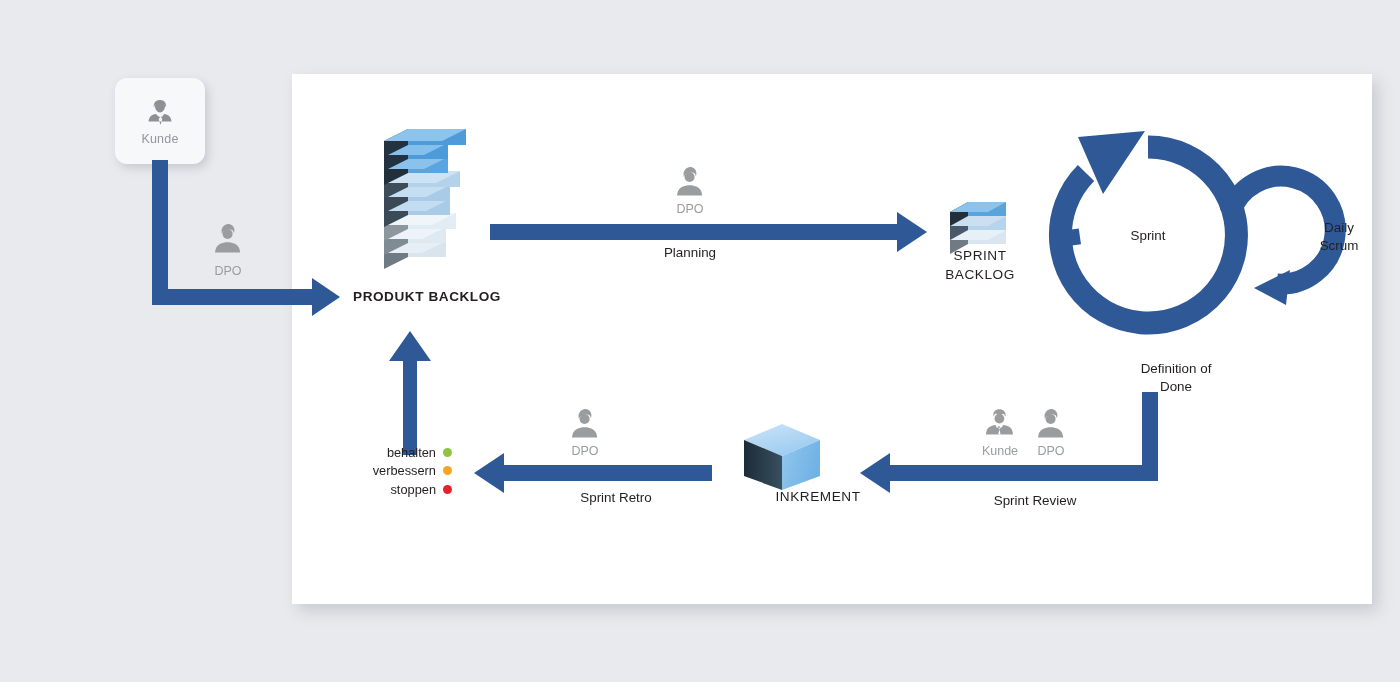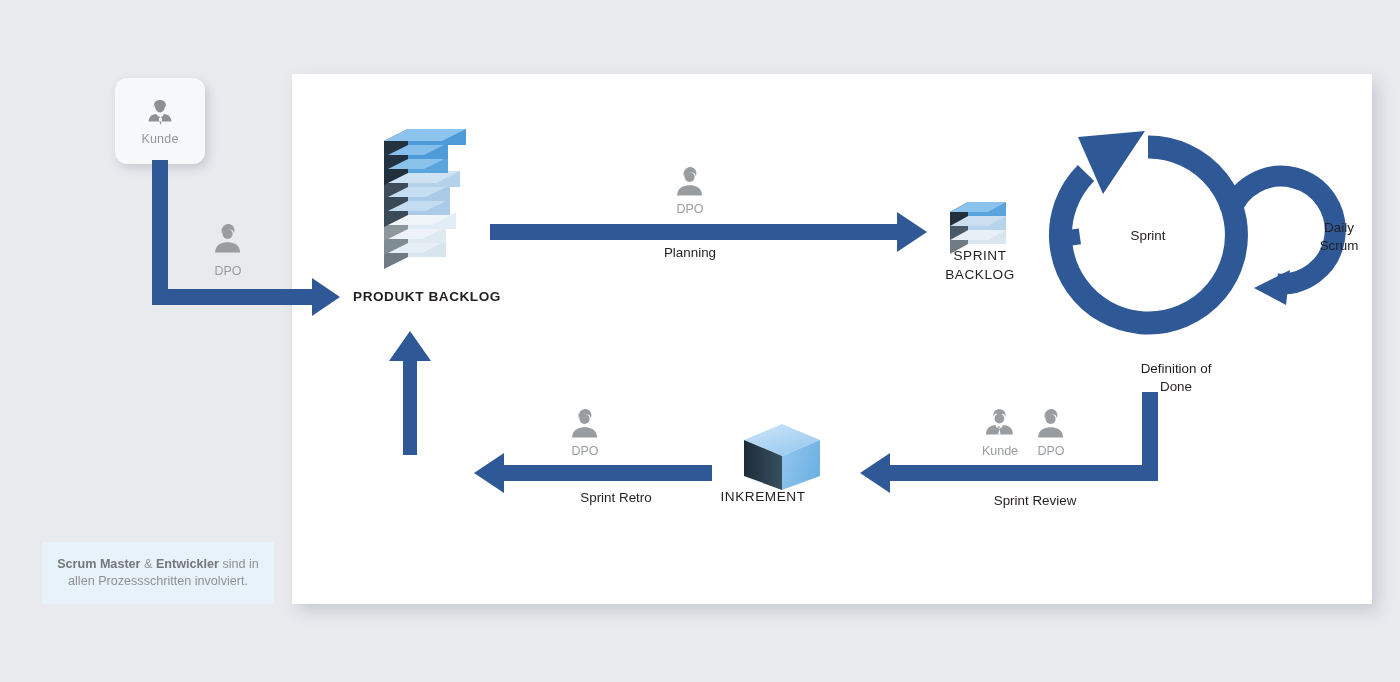--- a/index.html
+++ b/index.html
@@ -276,26 +276,35 @@
   <div class="lbl center cap-mid nosel" style="left:1339px;top:219px;line-height:18px;">
     <div>Daily</div>
     <div>Scrum</div>
   </div>
 
   <div class="lbl center cap-mid nosel" style="left:1148px;top:360px;line-height:18px;margin-left:28px;">
     <div>Definition of</div>
     <div>Done</div>
   </div>
 
-  <div class="lbl center cap-big nosel" style="left:763px;top:489px;">INKREMENT</div>
+  <div class="lbl center cap-big nosel" style="left:818px;top:489px;">INKREMENT</div>
 
   <div class="lbl center cap-mid nosel" style="left:1035px;top:493px;">Sprint Review</div>
 
   <div class="lbl center cap-mid nosel" style="left:616px;top:490px;">Sprint Retro</div>
 
-
-  <div class="footnote">
-    <div>
-      <b>Scrum Master</b><span> &amp; </span><b>Entwickler</b><span> sind in allen Prozessschritten involviert.</span>
+  <div class="retro">
+    <div class="retro-row">
+      <span class="rtext">behalten</span>
+      <span class="dot" style="background:#8cc63e;"></span>
     </div>
-  </div>
+    <div class="retro-row">
+      <span class="rtext">verbessern</span>
+      <span class="dot" style="background:#f5a623;"></span>
+    </div>
+    <div class="retro-row">
+      <span class="rtext">stoppen</span>
+      <span class="dot" style="background:#e8202a;"></span>
+    </div>
+  </div>
+
 
 </div>
 
 </body></html>

